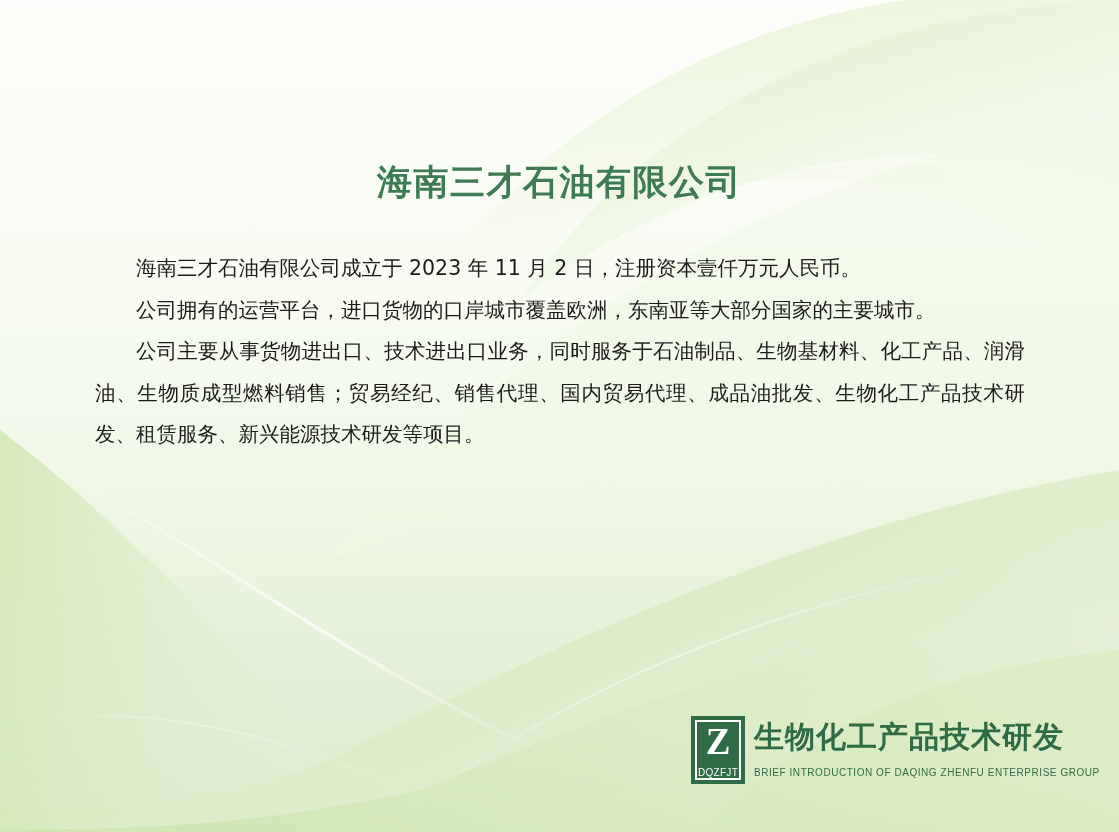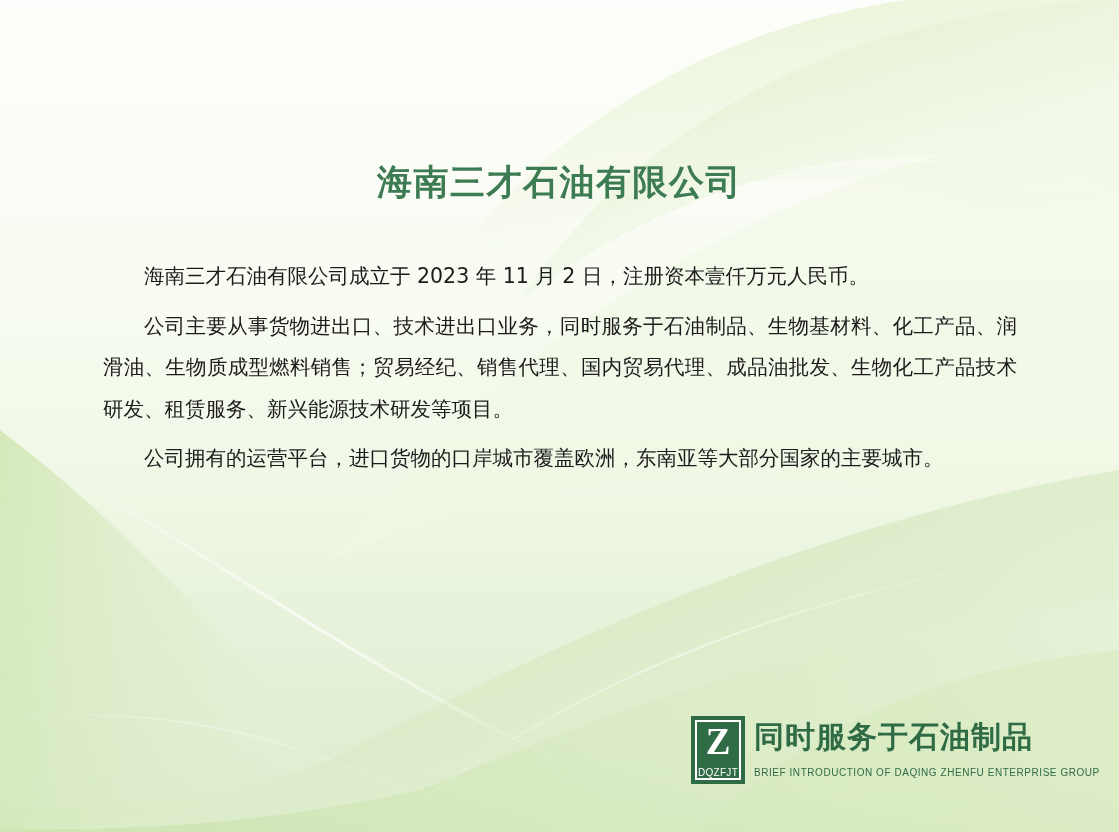--- a/index.html
+++ b/index.html
@@ -72,21 +72,21 @@
     width: 930px;
     color: #1b1b1b;
     font-size: 20.5px;
     line-height: 41.5px;
     text-align: justify;
     text-justify: inter-ideograph;
     font-family: "DejaVu Sans", "Liberation Sans", sans-serif;
   }
 
   .body-text p {
-    margin: 8px;
+    margin: 0;
     text-indent: 2em;
   }
 
   
   .logo {
     position: absolute;
     left: 691px;
     top: 716px;
     display: flex;
     align-items: flex-start;
@@ -218,30 +218,30 @@
     <path d="M 640 200 C 820 150 980 150 1119 190" stroke="url(#gHi)" stroke-width="2" fill="none" opacity="0.45"></path>
     <path d="M 0 720 C 160 700 300 740 430 800" stroke="url(#gHi)" stroke-width="2" fill="none" opacity="0.4"></path>
   </svg>
 
   <div class="content">
 
     <div class="title">海南三才石油有限公司</div>
 
     <div class="body-text">
       <p>海南三才石油有限公司成立于 2023 年 11 月 2 日，注册资本壹仟万元人民币。</p>
+      <p>公司拥有的运营平台，进口货物的口岸城市覆盖欧洲，东南亚等大部分国家的主要城市。</p>
       <p>公司主要从事货物进出口、技术进出口业务，同时服务于石油制品、生物基材料、化工产品、润滑油、生物质成型燃料销售；贸易经纪、销售代理、国内贸易代理、成品油批发、生物化工产品技术研发、租赁服务、新兴能源技术研发等项目。</p>
-      <p>公司拥有的运营平台，进口货物的口岸城市覆盖欧洲，东南亚等大部分国家的主要城市。</p>
     </div>
 
     <div class="logo">
       <div class="logo-mark">
         <div class="logo-mark-inner"></div>
         <div class="logo-mark-z">Z</div>
         <div class="logo-mark-abbr">DQZFJT</div>
       </div>
       <div class="logo-text">
-        <div class="logo-cn">同时服务于石油制品</div>
+        <div class="logo-cn">生物化工产品技术研发</div>
         <div class="logo-en">BRIEF INTRODUCTION OF DAQING ZHENFU ENTERPRISE GROUP</div>
       </div>
     </div>
 
   </div>
 </div>
 
 </body></html>

